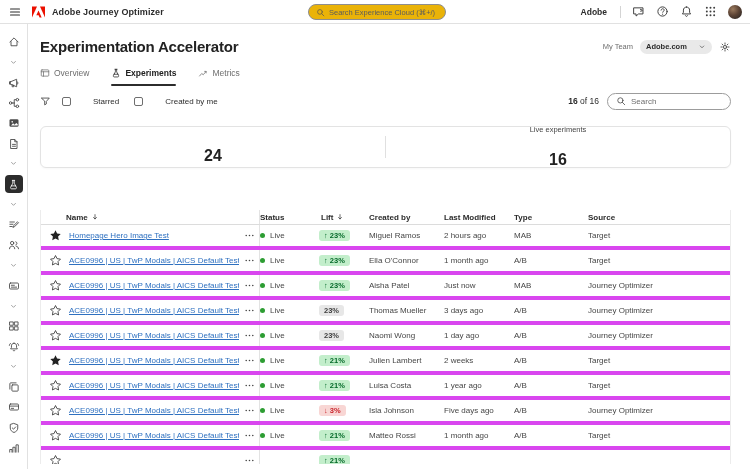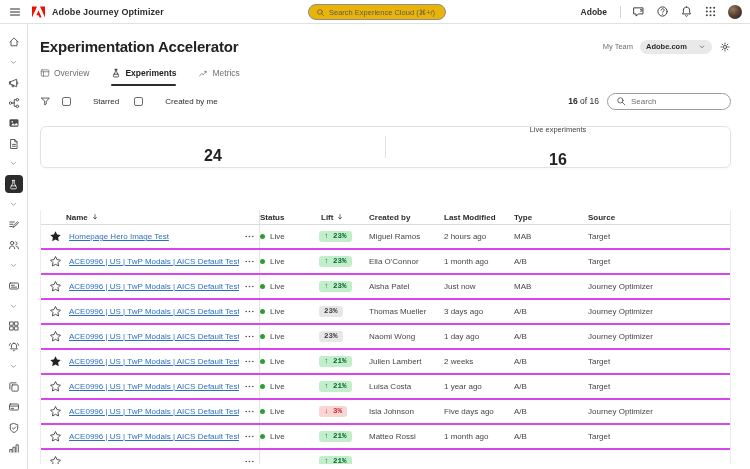--- a/index.html
+++ b/index.html
@@ -74,29 +74,29 @@
 
   
   .table { margin-top:22px; border-left:1px solid #ececec; border-right:1px solid #ececec; }
   .thead, .trow { display:grid; grid-template-columns:28px 170px 20px 60px 50px 75px 70px 74px 1fr; align-items:center; }
   .thead { height:15px; border-bottom:1px solid #dcdcdc;margin-top:42px; }
   .th { font-size:8px; font-weight:700; color:#2c2c2c; display:flex; align-items:center; gap:3px; height:100%; }
   .th.name { grid-column:1 / 4; padding-left:25px; }
   .sort { width:8px; height:8px; color:#2c2c2c; }
   .divL { border-left:1px solid #e3e3e3; }
   .tbody { overflow:hidden; max-height:239px; }
-  .trow { height:25px; border-bottom:2px solid #d946ef; }
+  .trow { height:25px; border-bottom:4px solid #d946ef; }
   .cell { font-size:8px; color:#464646; height:100%; display:flex; align-items:center; }
   .c-star { justify-content:center; cursor:pointer; color:#3e3e3e; }
   .c-star svg { width:13px; height:13px; }
   .c-star.on { color:#222; }
   .c-name a { font-size:8px; color:#2e70c0; text-decoration:underline; text-decoration-thickness:.5px; cursor:pointer; white-space:nowrap; overflow:hidden; }
   .c-menu { justify-content:center; cursor:pointer; color:#464646; letter-spacing:1px; font-size:9px; font-weight:700; }
   .dot { width:5px; height:5px; border-radius:50%; background:var(--live_dot,#2d9d33); margin-right:5px; flex:none; }
-  .badge { display:inline-flex; align-items:center; gap:2px; font-size:7.5px; font-weight:700; padding:2px 5px; border-radius:3px; line-height:1;font-family:Liberation Mono, monospace; }
+  .badge { display:inline-flex; align-items:center; gap:2px; font-size:7.5px; font-weight:700; padding:2px 5px; border-radius:3px; line-height:1; }
   .badge.up { background:var(--lift_up_bg,#c3eecb); color:var(--lift_up_text,#056a29); }
   .badge.down { background:var(--lift_down_bg,#f8d6d4); color:var(--lift_down_text,#c9252d); }
   .badge.neutral { background:var(--lift_neutral_bg,#e7e7e7); color:var(--lift_neutral_text,#3e3e3e); }
 </style>
 </head>
 <body>
 
 <div class="topbar">
   <div class="hamburger">
       <svg viewBox="0 0 16 16" fill="none" stroke="currentColor" stroke-width="1.4" stroke-linecap="round">

